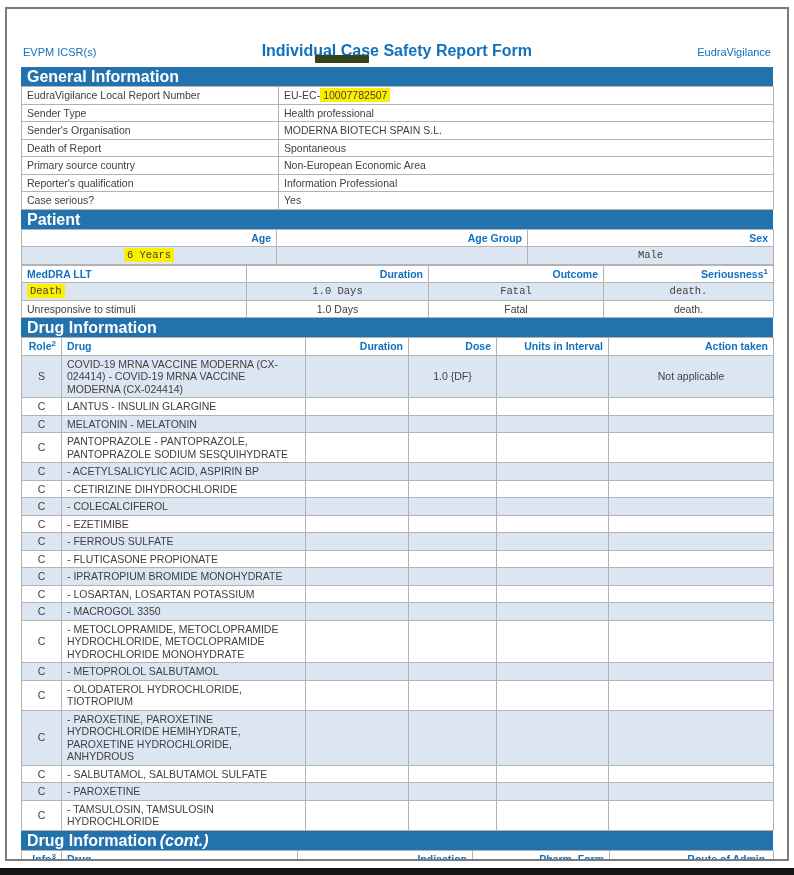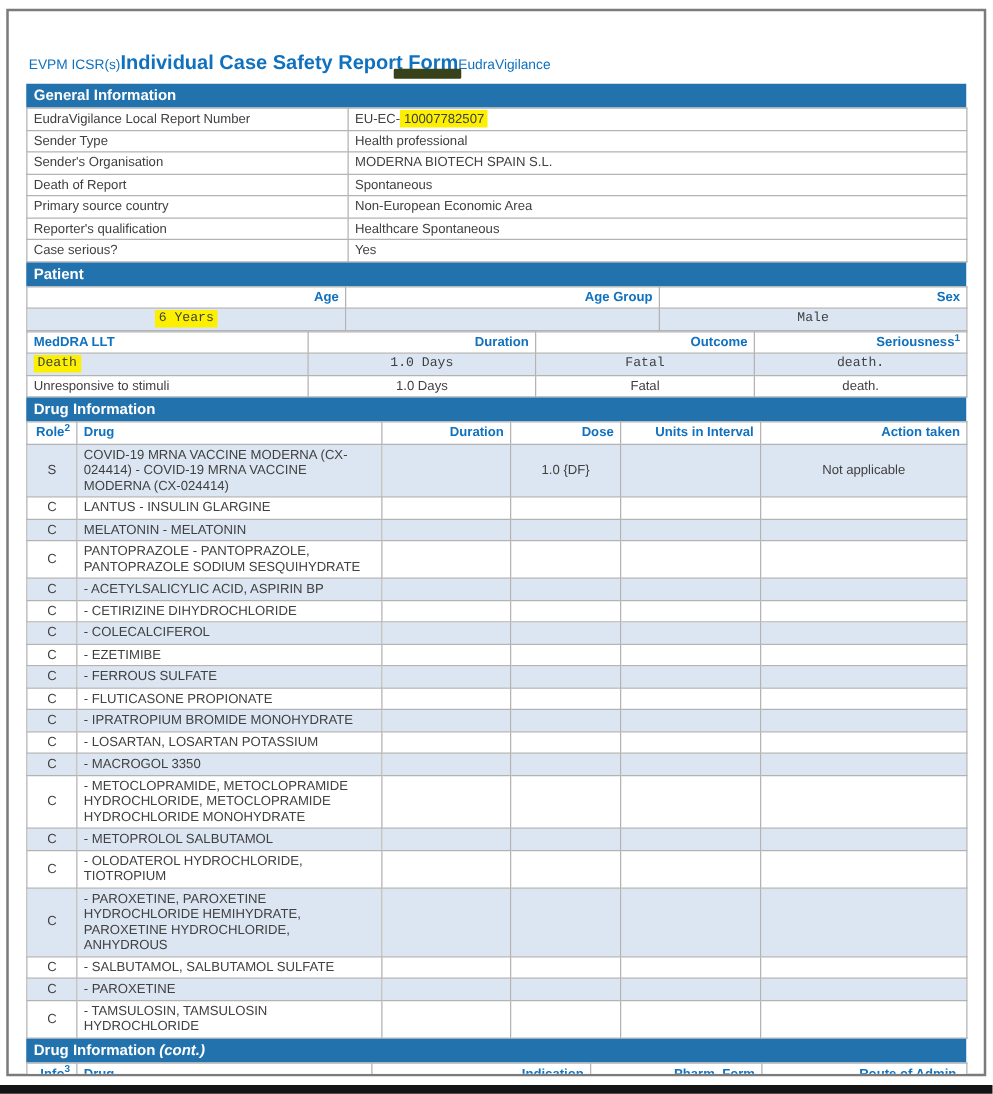--- a/index.html
+++ b/index.html
@@ -19,32 +19,32 @@
     overflow: hidden;
   }
   .bottom-bar {
     position: absolute;
     left: 0; bottom: 0;
     width: 794px; height: 7px;
     background: #141414;
   }
   .topbar {
     display: flex;
-    justify-content: flex-start;
+    justify-content: space-between;
     align-items: baseline;
     padding: 11px 16px 7px 16px;
   }
   .toplink { color: #1071bf; font-size: 11px; }
   .title   { color: #1071bf; font-size: 16px; font-weight: bold; margin-top: 22px; }
   .content { padding: 0 14px; }
   .section-bar {
     background: #2272ae;
     color: #ffffff;
     font-weight: bold;
-    font-size: 12px;
+    font-size: 16px;
     line-height: 13px;
     padding: 3px 6px;
     height: 19px;
   }
   .section-bar i { font-weight: bold; margin-left: 3px; }
   table {
     width: 100%;
     border-collapse: collapse;
     table-layout: fixed;
   }
@@ -115,21 +115,21 @@
         <tr>
           <td class="l">Death of Report</td>
           <td class="l">Spontaneous</td>
         </tr>
         <tr>
           <td class="l">Primary source country</td>
           <td class="l">Non-European Economic Area</td>
         </tr>
         <tr>
           <td class="l">Reporter's qualification</td>
-          <td class="l">Healthcare Spontaneous</td>
+          <td class="l">Information Professional</td>
         </tr>
         <tr>
           <td class="l">Case serious?</td>
           <td class="l">Yes</td>
         </tr>
       </tbody>
     </table>
 
     <div class="section-bar">Patient</div>
     <table>

